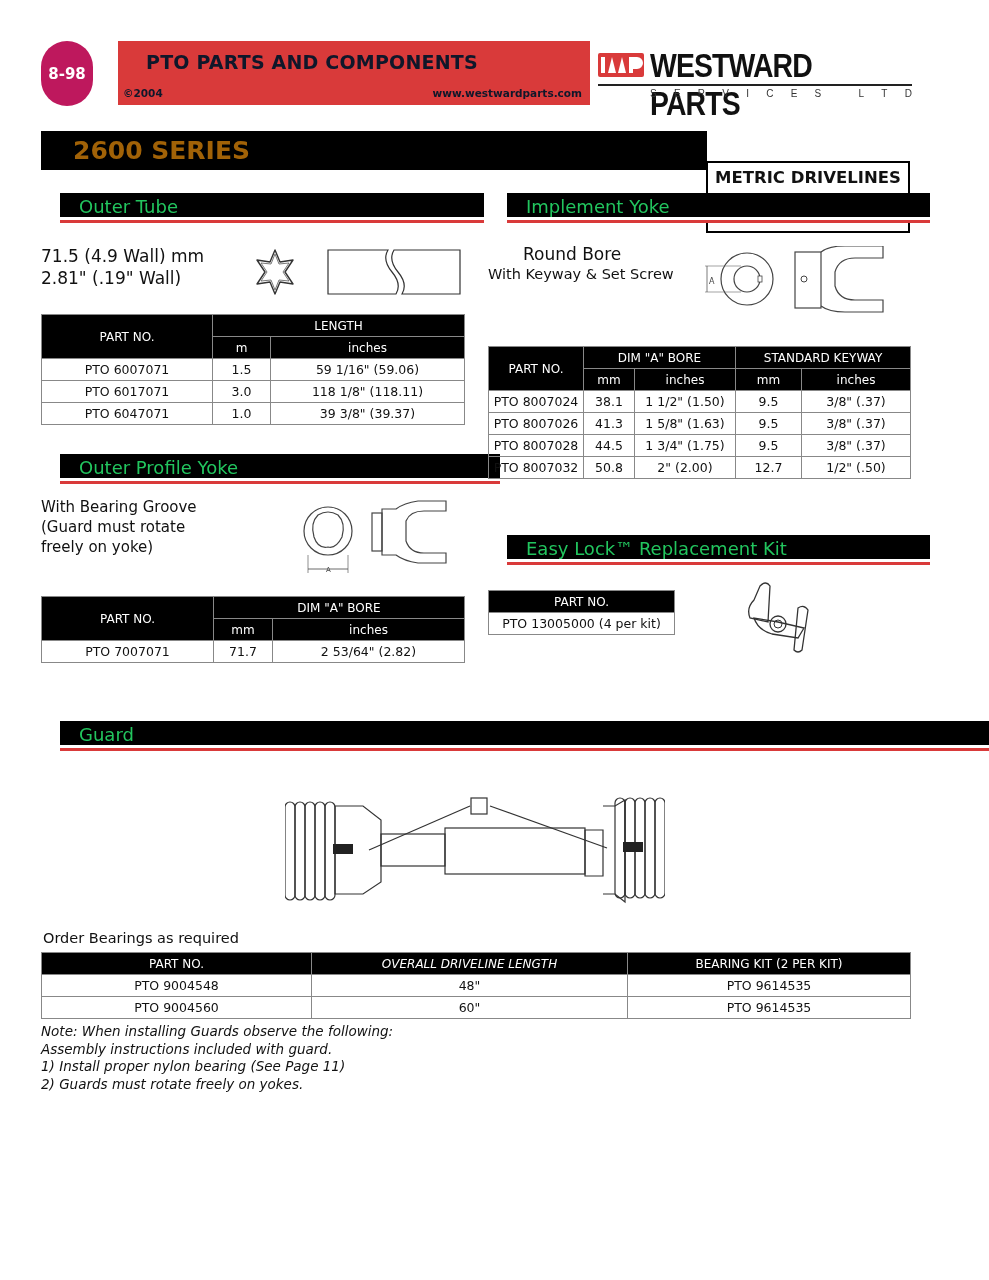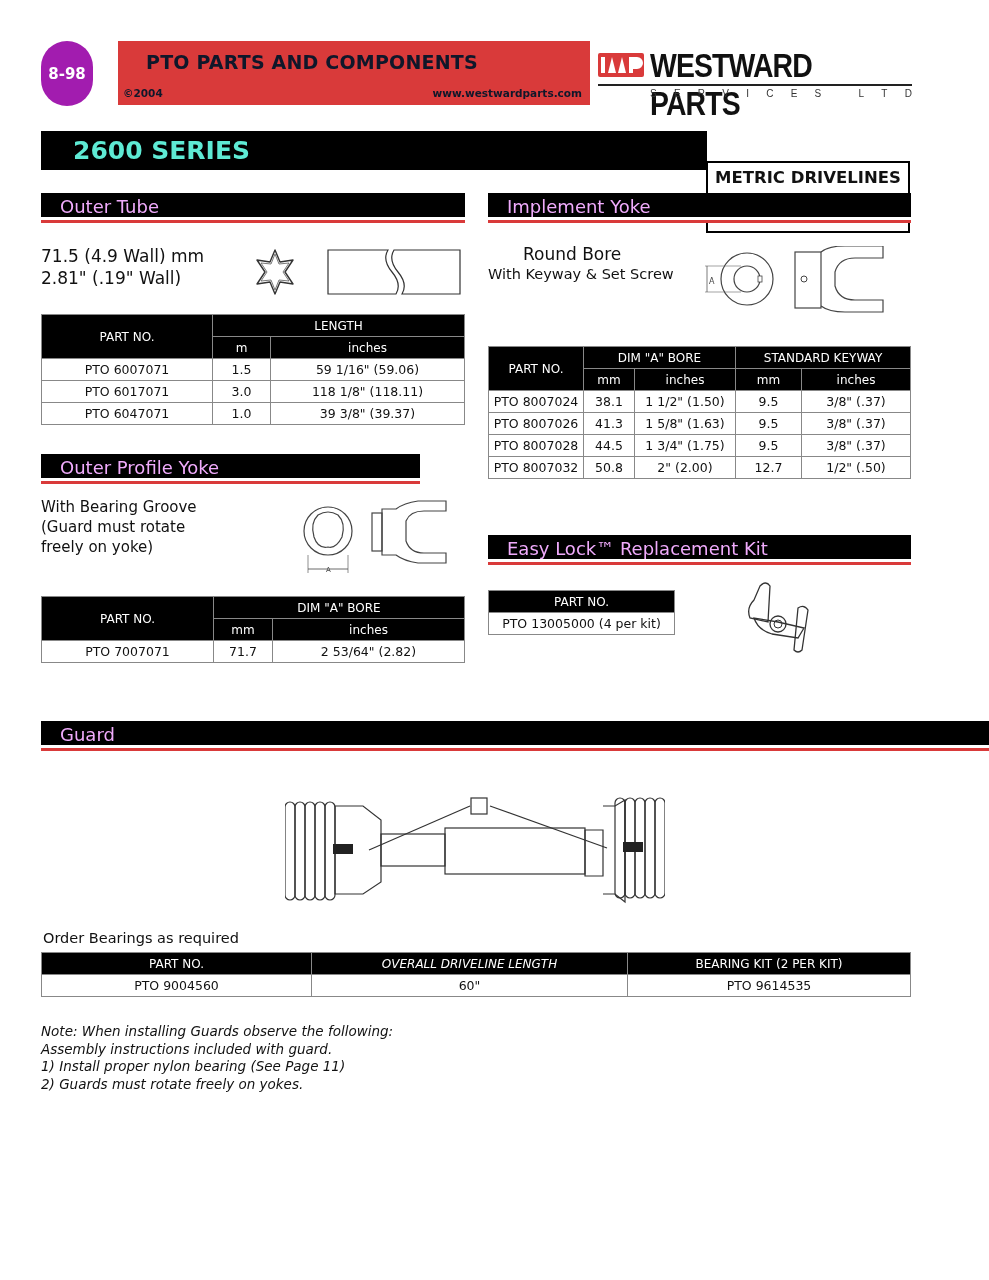--- a/index.html
+++ b/index.html
@@ -2,44 +2,44 @@
 <html><head>
 <meta charset="utf-8">
 <style>
   * { box-sizing: border-box; margin: 0; padding: 0; }
   html, body { width: 989px; height: 1280px; background: #ffffff; overflow: hidden; }
   body { position: relative; font-family: "DejaVu Sans", sans-serif; color: #111; }
 
   .abs { position: absolute; }
 
   
-  .page-num { left: 41px; top: 41px; width: 52px; height: 65px; background: #a21caf; color: #fff;
+  .page-num { left: 41px; top: 41px; width: 52px; height: 65px; background: #be185d; color: #fff;
     font-family: "DejaVu Sans", sans-serif; font-weight: bold; font-size: 15px;
     display: flex; align-items: center; justify-content: center; border-radius: 29px; }
   .red-banner { left: 118px; top: 41px; width: 472px; height: 64px; background: #d93a3a; color: #0f172a; }
   .red-banner .t { position: absolute; left: 28px; top: 10px; font-size: 19px; font-weight: bold; letter-spacing: 0.2px; }
   .red-banner .c { position: absolute; left: 5px; bottom: 6px; font-size: 10.5px; font-weight: bold; }
   .red-banner .u { position: absolute; right: 8px; bottom: 6px; font-size: 10.5px; font-weight: bold; }
 
   .logo { left: 598px; top: 47px; width: 315px; height: 55px; }
   .logo-mark { position: absolute; left: 0; top: 6px; width: 46px; height: 24px; background: #d93a3a; border-radius: 2px; }
   .logo-text { position: absolute; left: 52px; top: 0; font-family: "Liberation Sans", sans-serif;
     font-weight: bold; font-size: 33px; letter-spacing: -1px; transform: scaleX(0.86); transform-origin: left top; color: #111; }
   .logo-rule { position: absolute; left: 0; top: 37px; width: 314px; height: 2px; background: #222; }
   .logo-sub { position: absolute; left: 52px; top: 41px; width: 262px; display: flex; justify-content: space-between;
     font-family: "Liberation Sans", sans-serif; font-size: 10px; color: #333; }
 
-  .series-bar { left: 41px; top: 131px; width: 666px; height: 39px; background: #000; color: #5eead4;
+  .series-bar { left: 41px; top: 131px; width: 666px; height: 39px; background: #000; color: #a16207;
     font-size: 25px; font-weight: bold; padding-left: 32px; line-height: 39px; }
   .metric-box { left: 706px; top: 113px; width: 204px; height: 72px; border: 2px solid #000; background: #fff;
     text-align: center; font-weight: bold; font-size: 16.5px; line-height: 22px; padding-top: 4px; margin-top: 48px; }
 
   
-  .sec { height: 27px; background: #000; color: #f0abfc; font-size: 18px; line-height: 27px; padding-left: 19px;
-    border-bottom: 3px solid #fff; }
+  .sec { height: 27px; background: #000; color: #22c55e; font-size: 18px; line-height: 27px; padding-left: 19px;
+    border-bottom: 3px solid #fff; margin-left: 19px; }
   .sec::after { content: ""; position: absolute; left: 0; right: 0; bottom: -6px; height: 3px; background: #d93a3a; }
 
   .desc-lg { font-size: 17px; line-height: 22px; }
   .desc-md { font-size: 15px; line-height: 20px; }
 
   
   table { border-collapse: collapse; font-size: 12.5px; }
   th { background: #000; color: #fff; font-weight: normal; font-size: 12px; border: 1px solid #888; height: 22px; padding: 0 4px; }
   td { border: 1px solid #888; text-align: center; height: 22px; padding: 0 4px; }
 
@@ -124,21 +124,21 @@
     <td>118 1/8" (118.11)</td>
   </tr>
   <tr>
     <td>PTO 6047071</td>
     <td>1.0</td>
     <td>39 3/8" (39.37)</td>
   </tr>
 </tbody>
   </table>
 
-<div class="abs sec" style="left:41px; top:454px; width:379px;">Outer Profile Yoke</div>
+<div class="abs sec" style="left:41px; top:454px; width:440px;">Outer Profile Yoke</div>
 <div class="abs desc-md" style="left:41px; top:497px;">
   <div>With Bearing Groove</div>
   <div>(Guard must rotate</div>
   <div>freely on yoke)</div>
 </div>
 <svg class="illus" style="left:300px; top:495px;" width="160" height="80" viewBox="0 0 160 80">
   <circle cx="28" cy="36" r="24" fill="none" stroke="#444" stroke-width="1.2"></circle>
   <path d="M18 20 Q28 14 38 20 Q46 28 42 42 Q36 54 28 52 Q18 54 14 42 Q10 28 18 20 Z" fill="none" stroke="#444" stroke-width="1.2"></path>
   <line x1="8" y1="74" x2="48" y2="74" stroke="#444" stroke-width="0.8"></line>
   <line x1="8" y1="60" x2="8" y2="78" stroke="#444" stroke-width="0.6"></line>
@@ -275,20 +275,25 @@
 
 <div class="abs" style="left:43px; top:930px; font-size:14.5px;">Order Bearings as required</div>
 <table class="abs" style="left:41px; top:952px; width:870px;">
   <tbody>
       <tr>
     <th style="width:270px;">PART NO.</th>
     <th style="width:316px;font-style:italic;">OVERALL DRIVELINE LENGTH</th>
     <th>BEARING KIT (2 PER KIT)</th>
   </tr>
   <tr>
+    <td>PTO 9004548</td>
+    <td>48"</td>
+    <td>PTO 9614535</td>
+  </tr>
+  <tr>
     <td>PTO 9004560</td>
     <td>60"</td>
     <td>PTO 9614535</td>
   </tr>
 </tbody>
   </table>
 
 <div class="abs" style="left:41px; top:1023px; font-size:13.5px; font-style:italic; line-height:17.5px;">
   <div>Note: When installing Guards observe the following:</div>
   <div>Assembly instructions included with guard.</div>

